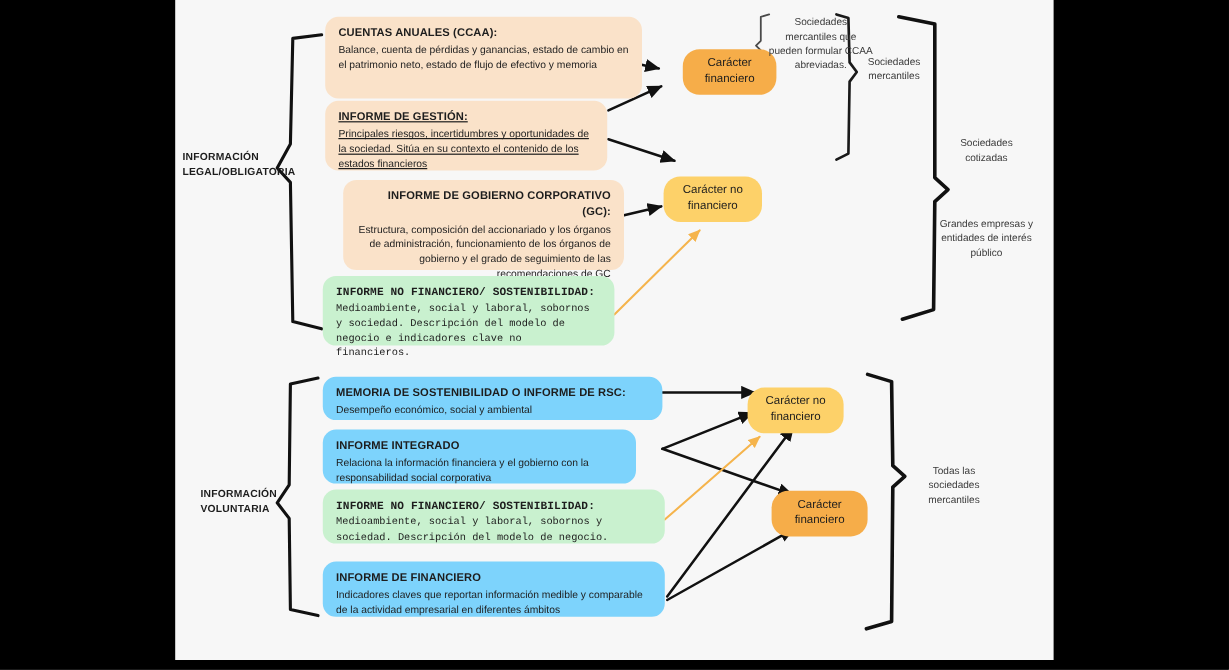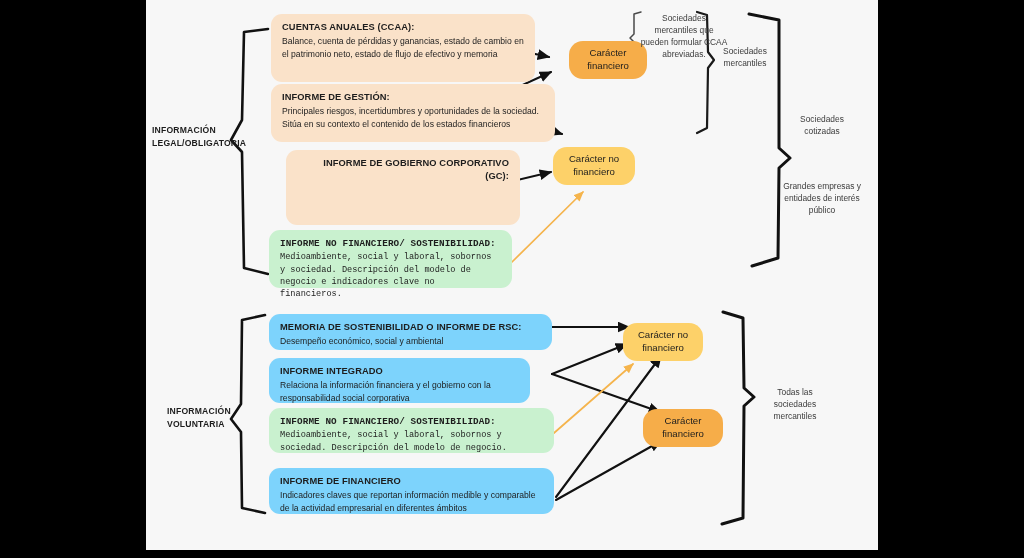--- a/index.html
+++ b/index.html
@@ -148,27 +148,28 @@
   <div class="leftlabel" style="left:167px;top:405px;width:96px;">
     <div>INFORMACIÓN</div>
     <div>VOLUNTARIA</div>
   </div>
 
   <div class="box peach" style="left:271px;top:14px;width:264px;height:68px;">
     <div class="title">CUENTAS ANUALES (CCAA):</div>
     <div class="desc">Balance, cuenta de pérdidas y ganancias, estado de cambio en el patrimonio neto, estado de flujo de efectivo y memoria</div>
   </div>
 
-  <div class="box peach" style="left:271px;top:84px;width:284px;height:58px;">
+  <div class="box peach" style="left:271px;top:84px;width:235px;height:58px;text-decoration:underline;">
     <div class="title">INFORME DE GESTIÓN:</div>
     <div class="desc">Principales riesgos, incertidumbres y oportunidades de la sociedad. Sitúa en su contexto el contenido de los estados financieros</div>
   </div>
 
   <div class="box peach" style="left:286px;top:150px;width:234px;height:75px;text-align:right;">
     <div class="title">INFORME DE GOBIERNO CORPORATIVO (GC):</div>
+    <div class="desc">Estructura, composición del accionariado y los órganos de administración,  funcionamiento de los órganos de gobierno y el grado de seguimiento de las recomendaciones de GC</div>
   </div>
 
   <div class="box green" style="left:269px;top:230px;width:243px;height:58px;">
     <div class="title">INFORME NO FINANCIERO/ SOSTENIBILIDAD:</div>
     <div class="desc">Medioambiente, social y laboral, sobornos y sociedad. Descripción del modelo de negocio e indicadores clave no financieros.</div>
   </div>
 
   <div class="box blue" style="left:269px;top:314px;width:283px;height:36px;">
     <div class="title">MEMORIA DE SOSTENIBILIDAD O INFORME DE RSC:</div>
     <div class="desc">Desempeño económico, social y ambiental</div>

